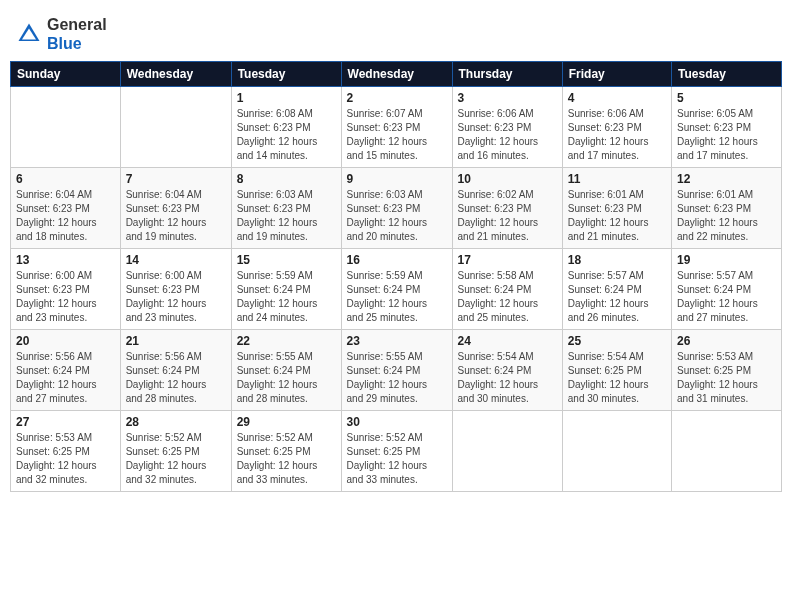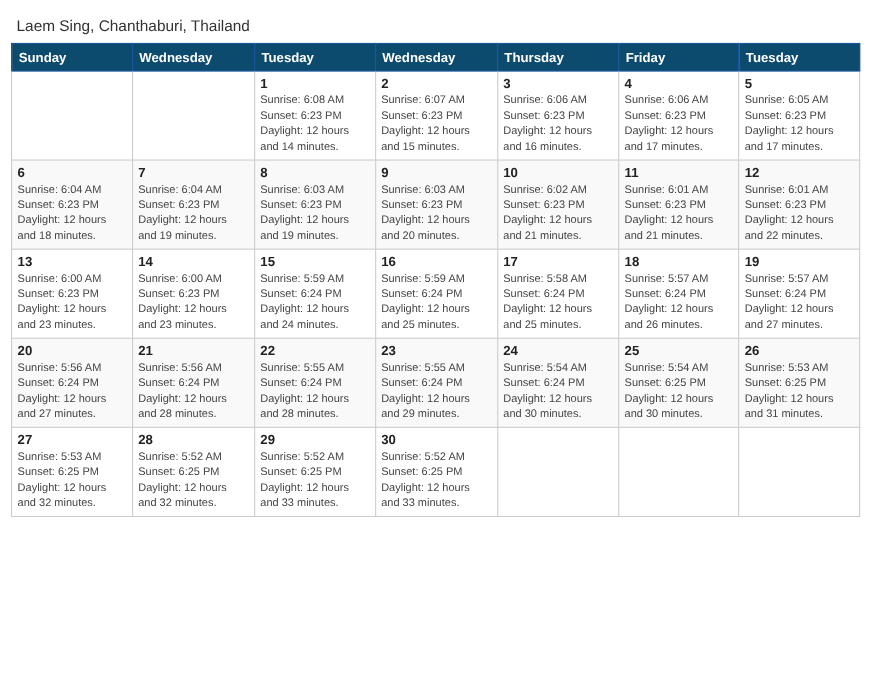--- a/index.html
+++ b/index.html
@@ -44,21 +44,21 @@
     .location-title {
       font-size: 14px;
       color: #333;
     }
     .calendar-table {
       width: 100%;
       border-collapse: collapse;
       border: 1px solid #ccc;
     }
     .calendar-table th {
-      background-color: #0c4a6e;
+      background-color: #0f172a;
       color: #fff;
       text-align: left;
       padding: 5px 6px;
       font-size: 12px;
       font-weight: bold;
       border: 1px solid #1a56a0;
     }
     .calendar-table td {
       vertical-align: top;
       border: 1px solid #ccc;
@@ -85,22 +85,31 @@
       color: #444;
     }
     .empty-cell {
       background: #fff !important;
     }
   </style>
 </head>
 <body>
 
 <div class="header-area">
+  <div class="logo">
+    <svg class="logo-icon" viewBox="0 0 40 40" xmlns="http://www.w3.org/2000/svg">
+      <polygon points="20,5 35,30 5,30" fill="#1565c0"></polygon>
+      <polygon points="20,12 30,28 10,28" fill="#fff"></polygon>
+    </svg>
+    <div class="logo-text">
+      <span class="logo-general">General</span><br>
+      <span class="logo-blue">Blue</span>
+    </div>
+  </div>
   <div class="title-area">
-    <div class="location-title">Laem Sing, Chanthaburi, Thailand</div>
   </div>
 </div>
 
 <table class="calendar-table">
   <thead>
     <tr>
     <th>Sunday</th>
         <th>Wednesday</th>
         <th>Tuesday</th>
         <th>Wednesday</th>

